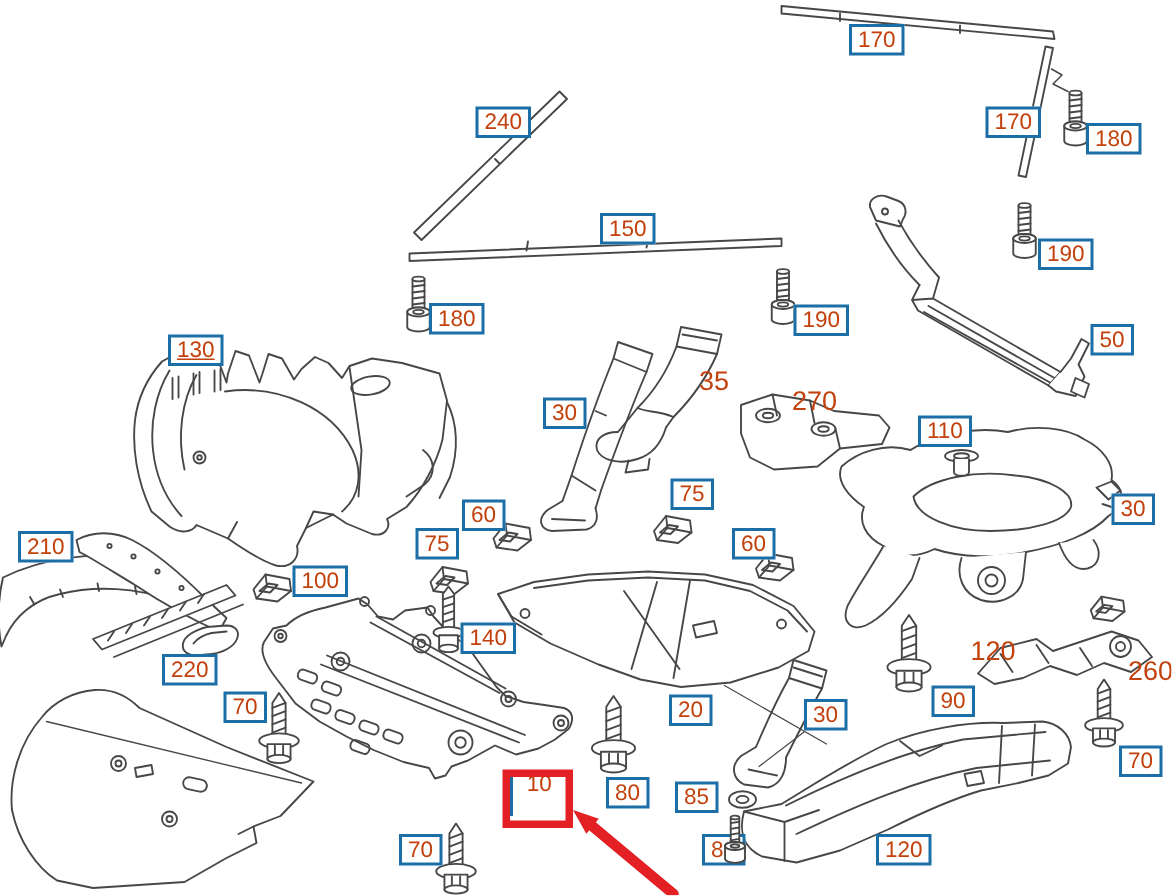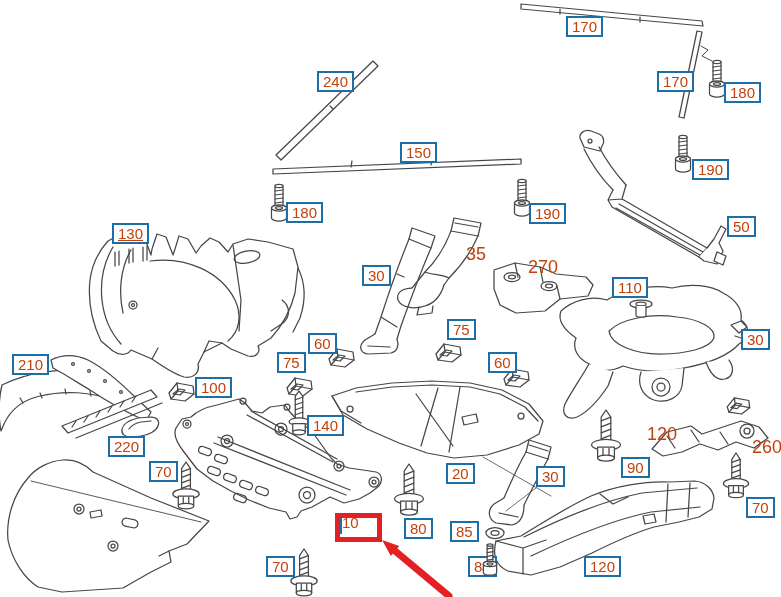--- a/index.html
+++ b/index.html
@@ -7,21 +7,21 @@
          font-family:"Liberation Sans",sans-serif;}
   .layer{position:absolute;left:0;top:0;}
   #labels-layer{position:absolute;left:0;top:0;width:781px;height:597px;z-index:2;}
   #overlay-svg{z-index:3;pointer-events:none;}
   #art-svg{z-index:1;}
   .lbl{position:absolute;white-space:nowrap;color:#c2410c;box-sizing:border-box;}
   .lbl.boxed{border:2px solid var(--blue,#1c6ea6);background:#fff;padding:0 4px;
              font-size:15px;line-height:17px;text-align:center;min-width:28px;}
   .lbl.plain{font-size:18px;line-height:19px;}
   .lbl.highlight{border:5px solid var(--red,#e32024);background:#fff;padding:0;
-                 width:47px;height:29px;overflow:hidden;
+                 width:47px;height:39px;overflow:hidden;text-align:center;
                  font-size:15px;line-height:16px;}
   .hl-inner{display:block;height:100%;border-left:2px solid var(--blue,#1c6ea6);
             margin-top:-3px;}
   svg *{vector-effect:non-scaling-stroke;}
 </style>
 </head>
 <body>
 
 <div id="stage">
 

